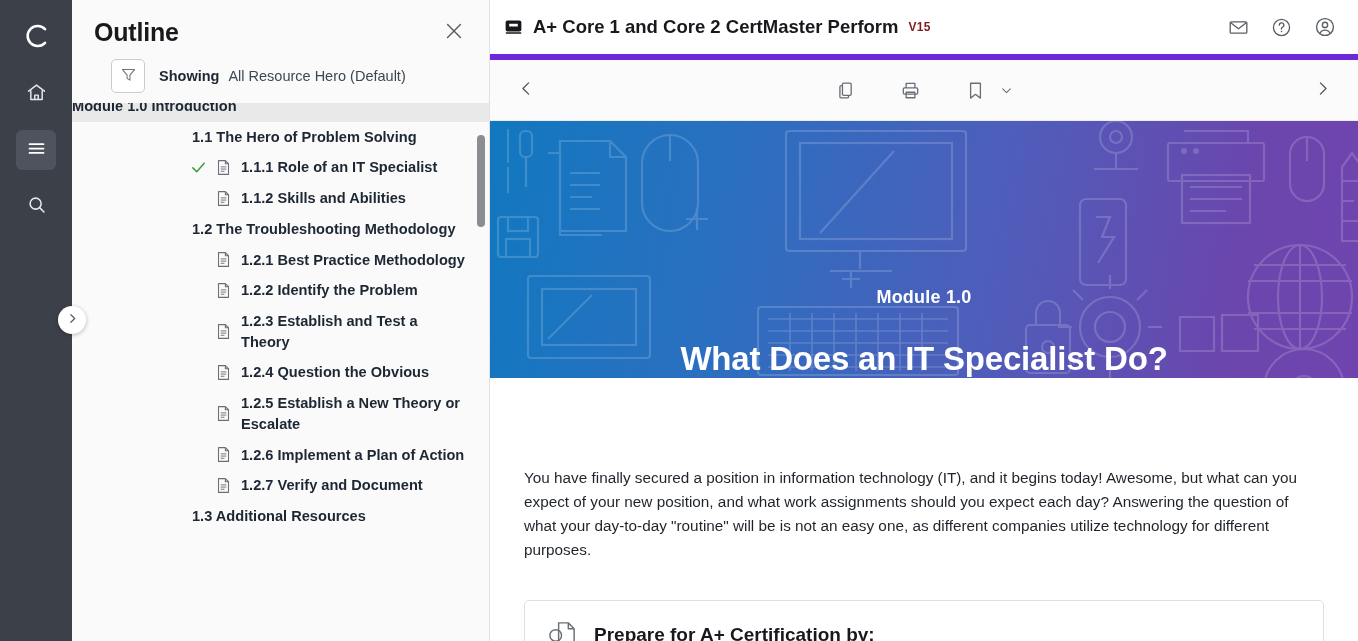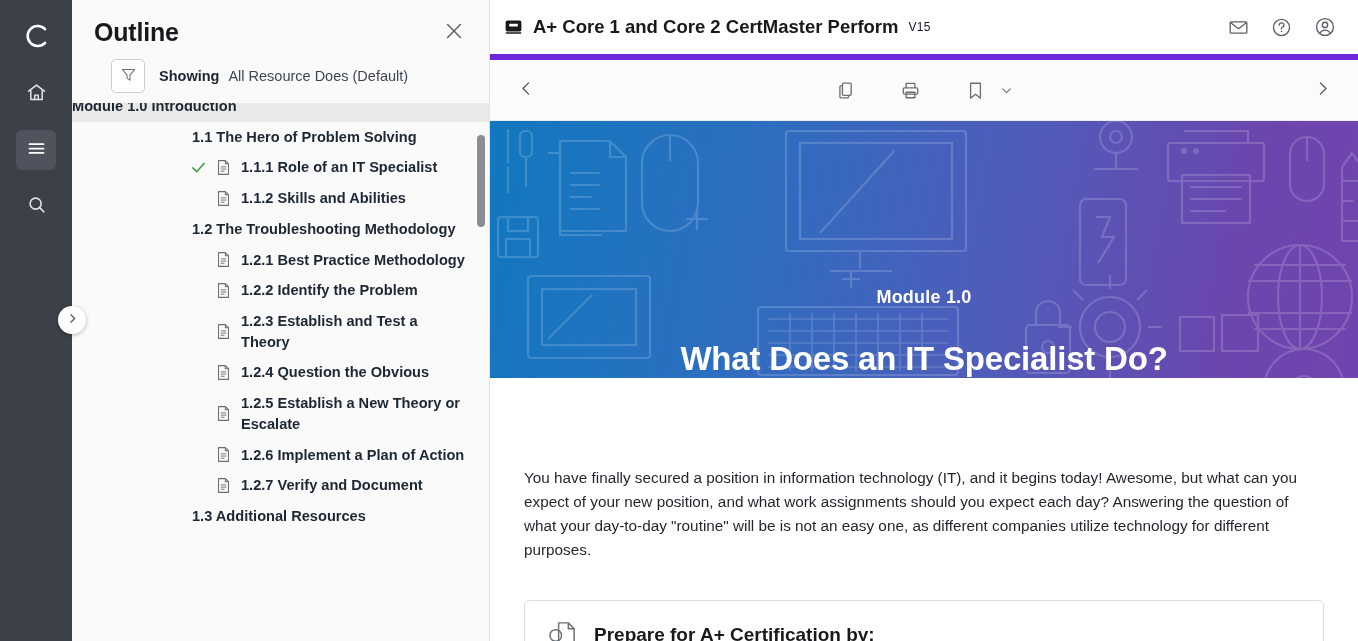--- a/index.html
+++ b/index.html
@@ -115,21 +115,21 @@
 
   .topbar {
     height: 60px; flex-shrink: 0;
     display: flex; align-items: center;
     padding: 0 22px 0 14px;
     border-bottom: 6px solid #6d28d9;
     background: #ffffff;
   }
   .topbar-title-wrap { display: flex; align-items: center; gap: 10px; flex: 1; min-width: 0; }
   .topbar-title { font-size: 18.5px; font-weight: bold; color: #17191c; white-space: nowrap; }
-  .topbar-version { font-size: 12px; font-weight: normal; color: #0f172a; letter-spacing: .3px; }
+  .topbar-version { font-size: 12px; font-weight: bold; color: #7f1d1d; letter-spacing: .3px; }
   .topbar-icons { display: flex; align-items: center; gap: 22px; }
   .ti { cursor: pointer; line-height: 0; }
 
   .toolbar {
     height: 61px; flex-shrink: 0;
     display: flex; align-items: center;
     background: #fbfbfb;
     border-bottom: 1px solid #ececec;
     padding: 0 14px;
     position: relative;
@@ -250,21 +250,21 @@
 
     <div class="filter-row">
       <div class="filter-btn">
         <span>
           <svg width="17" height="17" viewBox="0 0 24 24" fill="none" stroke="#6e737a" stroke-width="1.5" stroke-linejoin="round">
             <polygon points="3.5 5 20.5 5 14 13 14 20 10 17.5 10 13"></polygon>
           </svg>
         </span>
       </div>
       <div class="showing-label">Showing</div>
-      <div class="showing-value">All Resource Does (Default)</div>
+      <div class="showing-value">All Resource Hero (Default)</div>
     </div>
 
     <div class="outline-scroll">
       <div class="outline-list" id="outline-list">
           <div class="o-row lvl-module module">
             <span class="o-text">Module 1.0 Introduction</span>
           </div>
           <div class="o-row lvl-section">
             <span class="o-text">1.1 The Hero of Problem Solving</span>
           </div>

